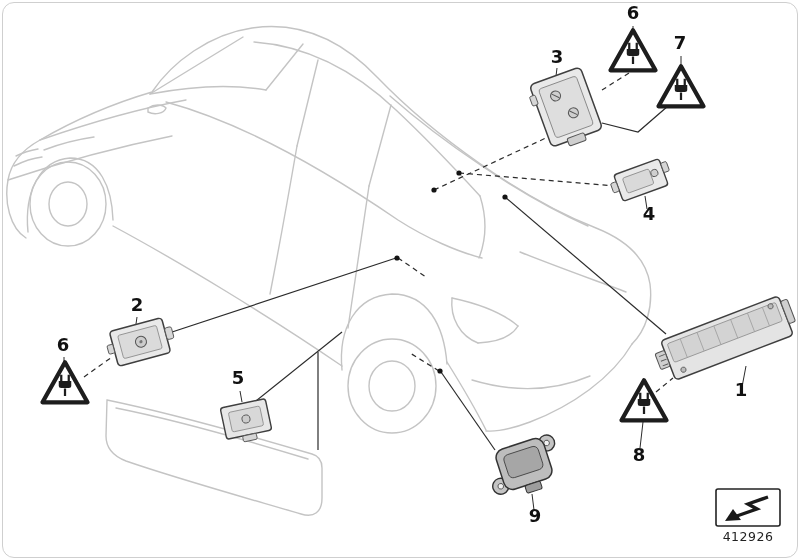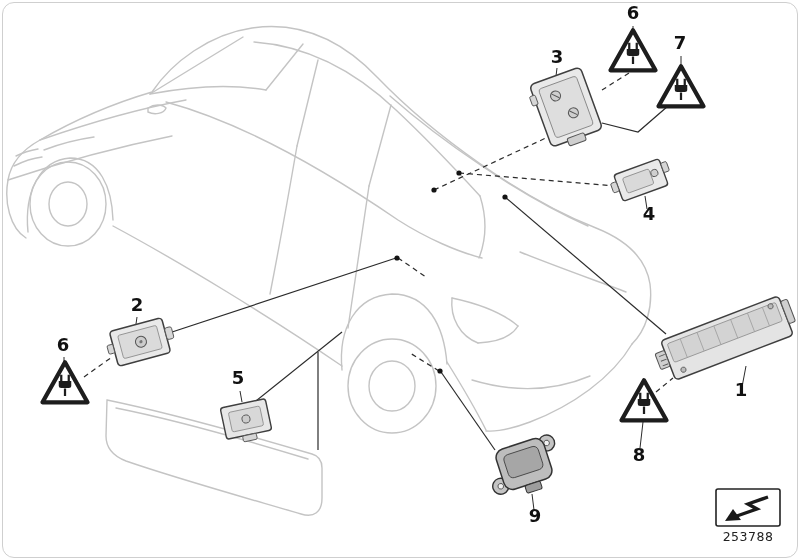--- a/index.html
+++ b/index.html
@@ -201,16 +201,16 @@
   <div class="callout" style="left:126px;top:295px">2</div>
   <div class="callout" style="left:546px;top:47px">3</div>
   <div class="callout" style="left:638px;top:204px">4</div>
   <div class="callout" style="left:227px;top:368px">5</div>
   <div class="callout" style="left:622px;top:3px">6</div>
   <div class="callout" style="left:52px;top:335px">6</div>
   <div class="callout" style="left:669px;top:33px">7</div>
   <div class="callout" style="left:628px;top:445px">8</div>
   <div class="callout" style="left:524px;top:506px">9</div>
 
-  <div class="part-number">253788</div>
+  <div class="part-number">412926</div>
 
   <div class="frame"></div>
 </div>
 
 </body></html>

